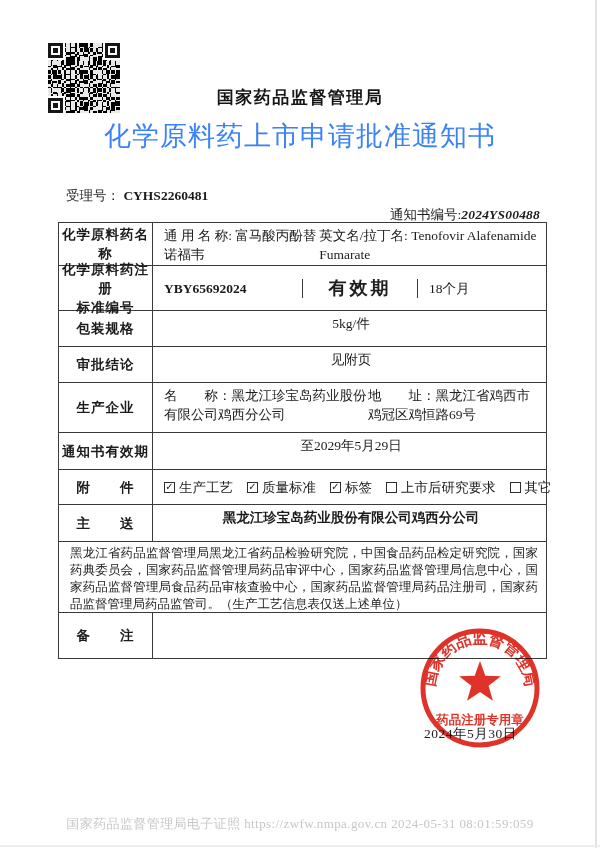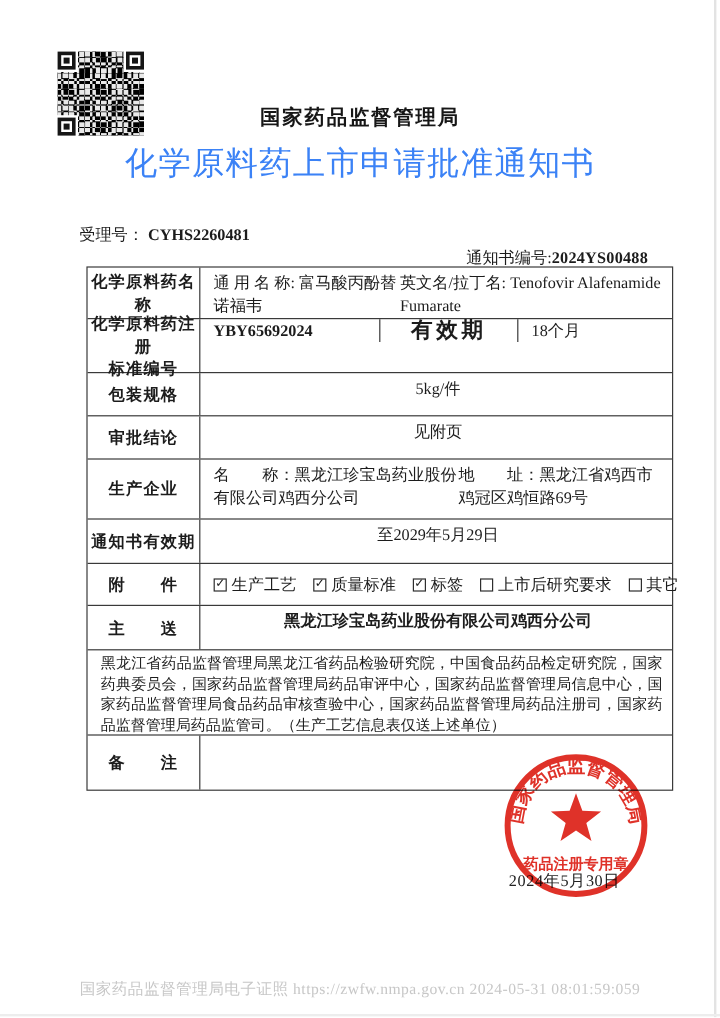--- a/index.html
+++ b/index.html
@@ -46,41 +46,41 @@
     text-align:center;font-size:27px;letter-spacing:1px;color:#3b82f6;
     font-weight:500;
   }
 
   
   .meta{position:absolute;left:66px;top:186px;font-size:13.5px;line-height:20.5px;}
   .meta b{font-family:"Liberation Serif",serif;}
   .notice-no{
     position:absolute;top:206px;right:60px;font-size:13.5px;
   }
-  .notice-no b{letter-spacing:0.2px;}
+  .notice-no b{letter-spacing:0.2px;font-style:italic;}
 
   
   .doc-table{
-    position:absolute;left:72px;top:222px;width:489px;
+    position:absolute;left:58px;top:222px;width:489px;
     border:1.4px solid #3a3a3a;box-sizing:border-box;
     background:transparent;
   }
   .row{display:flex;border-bottom:1px solid #3a3a3a;box-sizing:border-box;align-items:stretch;}
   .row:last-child{border-bottom:none;}
   .cell-label{
     width:94px;flex:0 0 94px;border-right:1px solid #3a3a3a;box-sizing:border-box;
     display:flex;flex-direction:column;align-items:center;justify-content:center;
     font-weight:bold;font-size:13.5px;text-align:center;letter-spacing:1px;line-height:19px;
     padding:2px 1px;
   }
   .cell-content{
     flex:1;display:flex;justify-content:center;
     padding:3px 8px 3px 11px;font-size:13.5px;line-height:19px;box-sizing:border-box;
   }
-  .subrow{display:flex;flex-direction:row;align-items:flex-start;flex:1;padding:0;}
+  .subrow{display:flex;flex-direction:row;align-items:center;flex:1;padding:0;}
   .subcell{display:flex;align-items:center;box-sizing:border-box;}
   .subcell.std-no{width:150px;border-right:1px solid #3a3a3a;padding-left:11px;font-weight:bold;}
   .subcell.validity-label{width:115px;border-right:1px solid #3a3a3a;justify-content:center;font-weight:bold;font-size:18px;letter-spacing:3px;}
   .subcell.validity-value{flex:1;padding-left:11px;}
   .bold{font-weight:bold;}
   .cc-text{font-size:12.5px;line-height:17px;text-align:justify;}
   .checkline{display:flex;align-items:center;gap:5px;flex-wrap:nowrap;white-space:nowrap;}
   .checkbox{
     display:inline-flex;align-items:center;justify-content:center;
     width:11px;height:11px;border:1.2px solid #2e2e2e;box-sizing:border-box;

